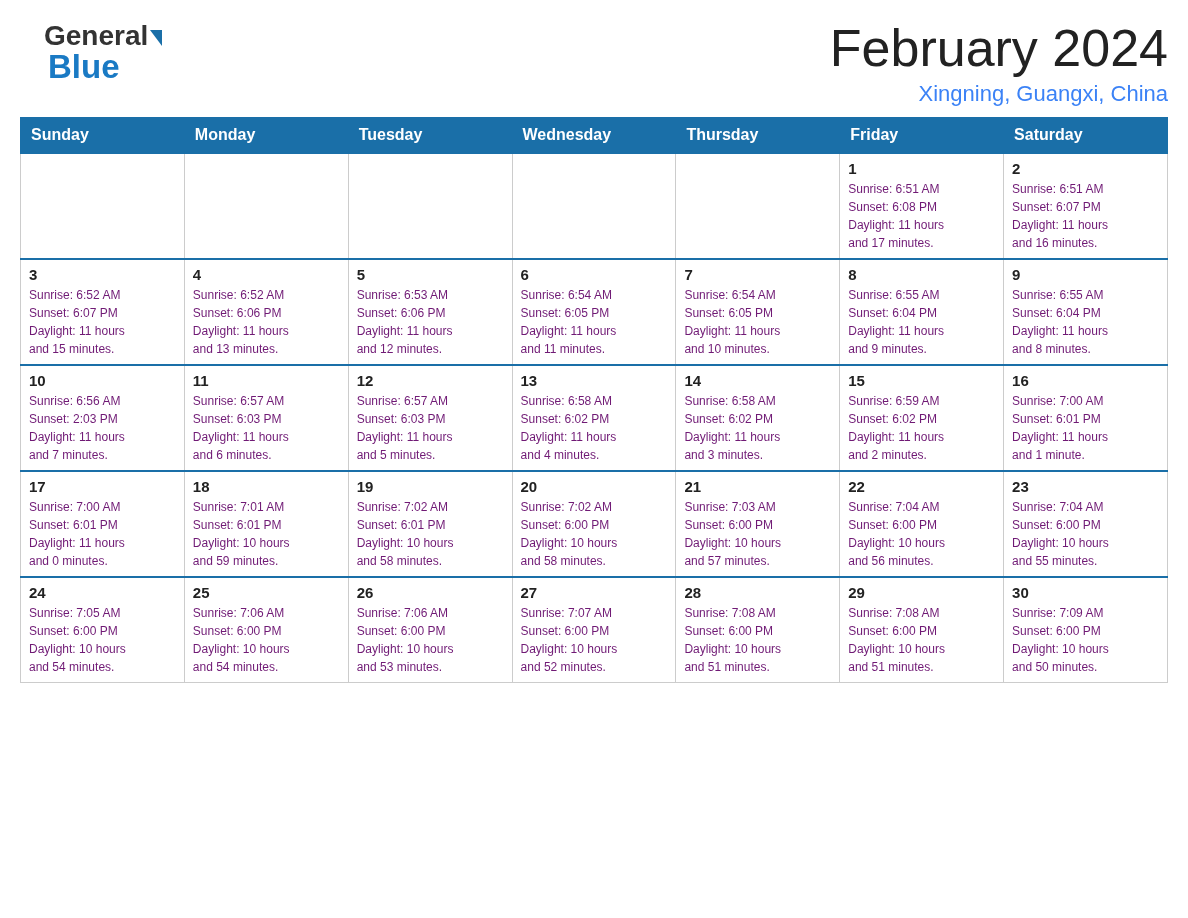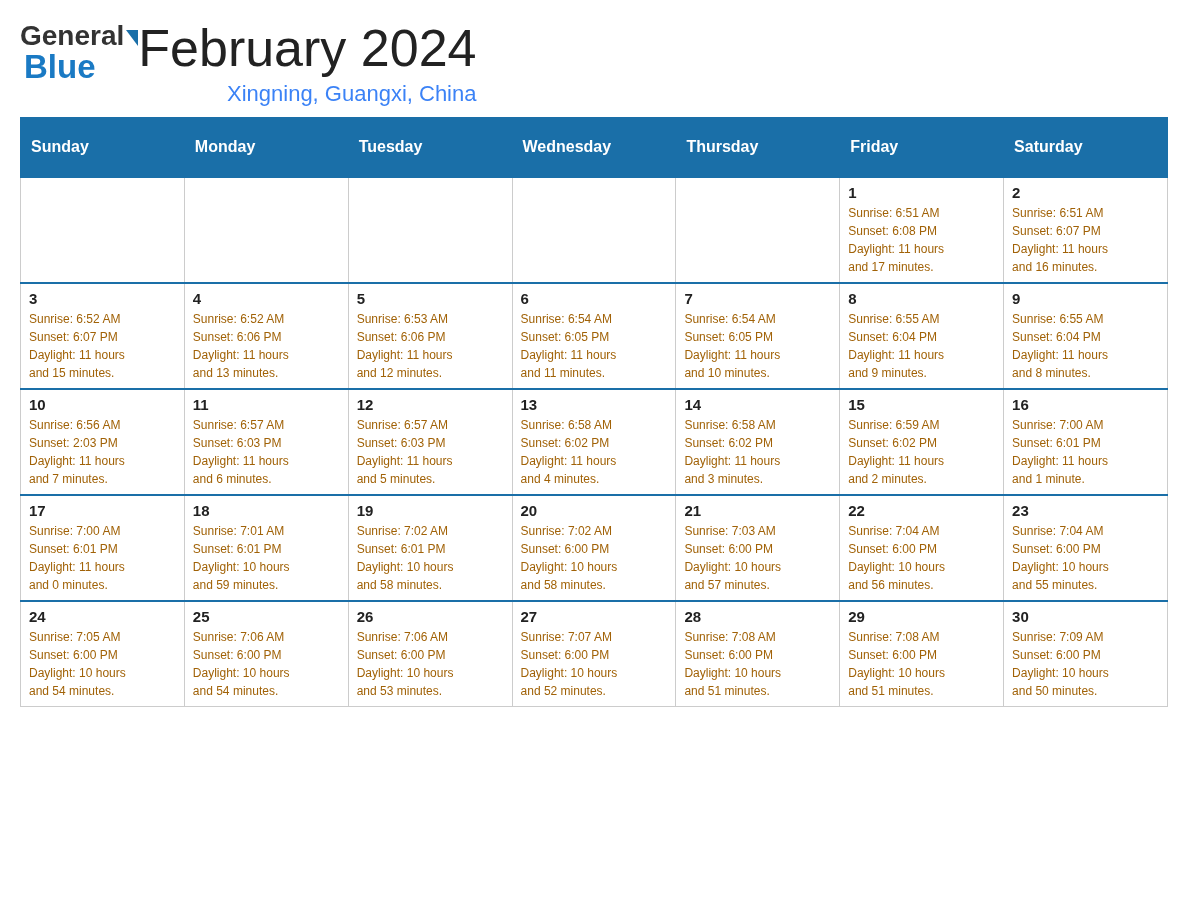--- a/index.html
+++ b/index.html
@@ -5,22 +5,24 @@
     * { box-sizing: border-box; margin: 0; padding: 0; }
     body {
       font-family: Arial, sans-serif;
       background: #fff;
       padding: 20px;
       width: 1188px;
       min-height: 918px;
     }
     .header-row {
       display: flex;
+      justify-content: space-between;
       align-items: flex-start;
       margin-bottom: 10px;
+      margin-left: 24px;
     }
     .logo {
       display: flex;
       flex-direction: column;
       align-items: flex-start;
     }
     .logo-text-general {
       font-size: 28px;
       font-weight: bold;
       color: #333;
@@ -62,21 +64,21 @@
     .calendar-table {
       width: 100%;
       border-collapse: collapse;
       margin-top: 10px;
     }
     .calendar-table th {
       background-color: #1a6fa8;
       color: #fff;
       font-size: 16px;
       font-weight: bold;
-      padding: 20px 10px;
+      padding: 8px 10px;
       text-align: left;
       border: 1px solid #1a6fa8;
     }
     .calendar-table td {
       border: 1px solid #ccc;
       vertical-align: top;
       padding: 6px 8px;
       width: 14.28%;
       min-height: 100px;
       font-size: 12.5px;
@@ -91,21 +93,21 @@
     }
     .day-number {
       font-size: 15px;
       font-weight: bold;
       color: #222;
       display: block;
       margin-bottom: 3px;
     }
     .day-info {
       font-size: 12px;
-      color: #a16207;
+      color: #701a75;
       line-height: 1.5;
     }
     .empty-cell {
       background: #f9f9f9;
     }
   </style>
 </head>
 <body>
 
 <div class="header-row">

